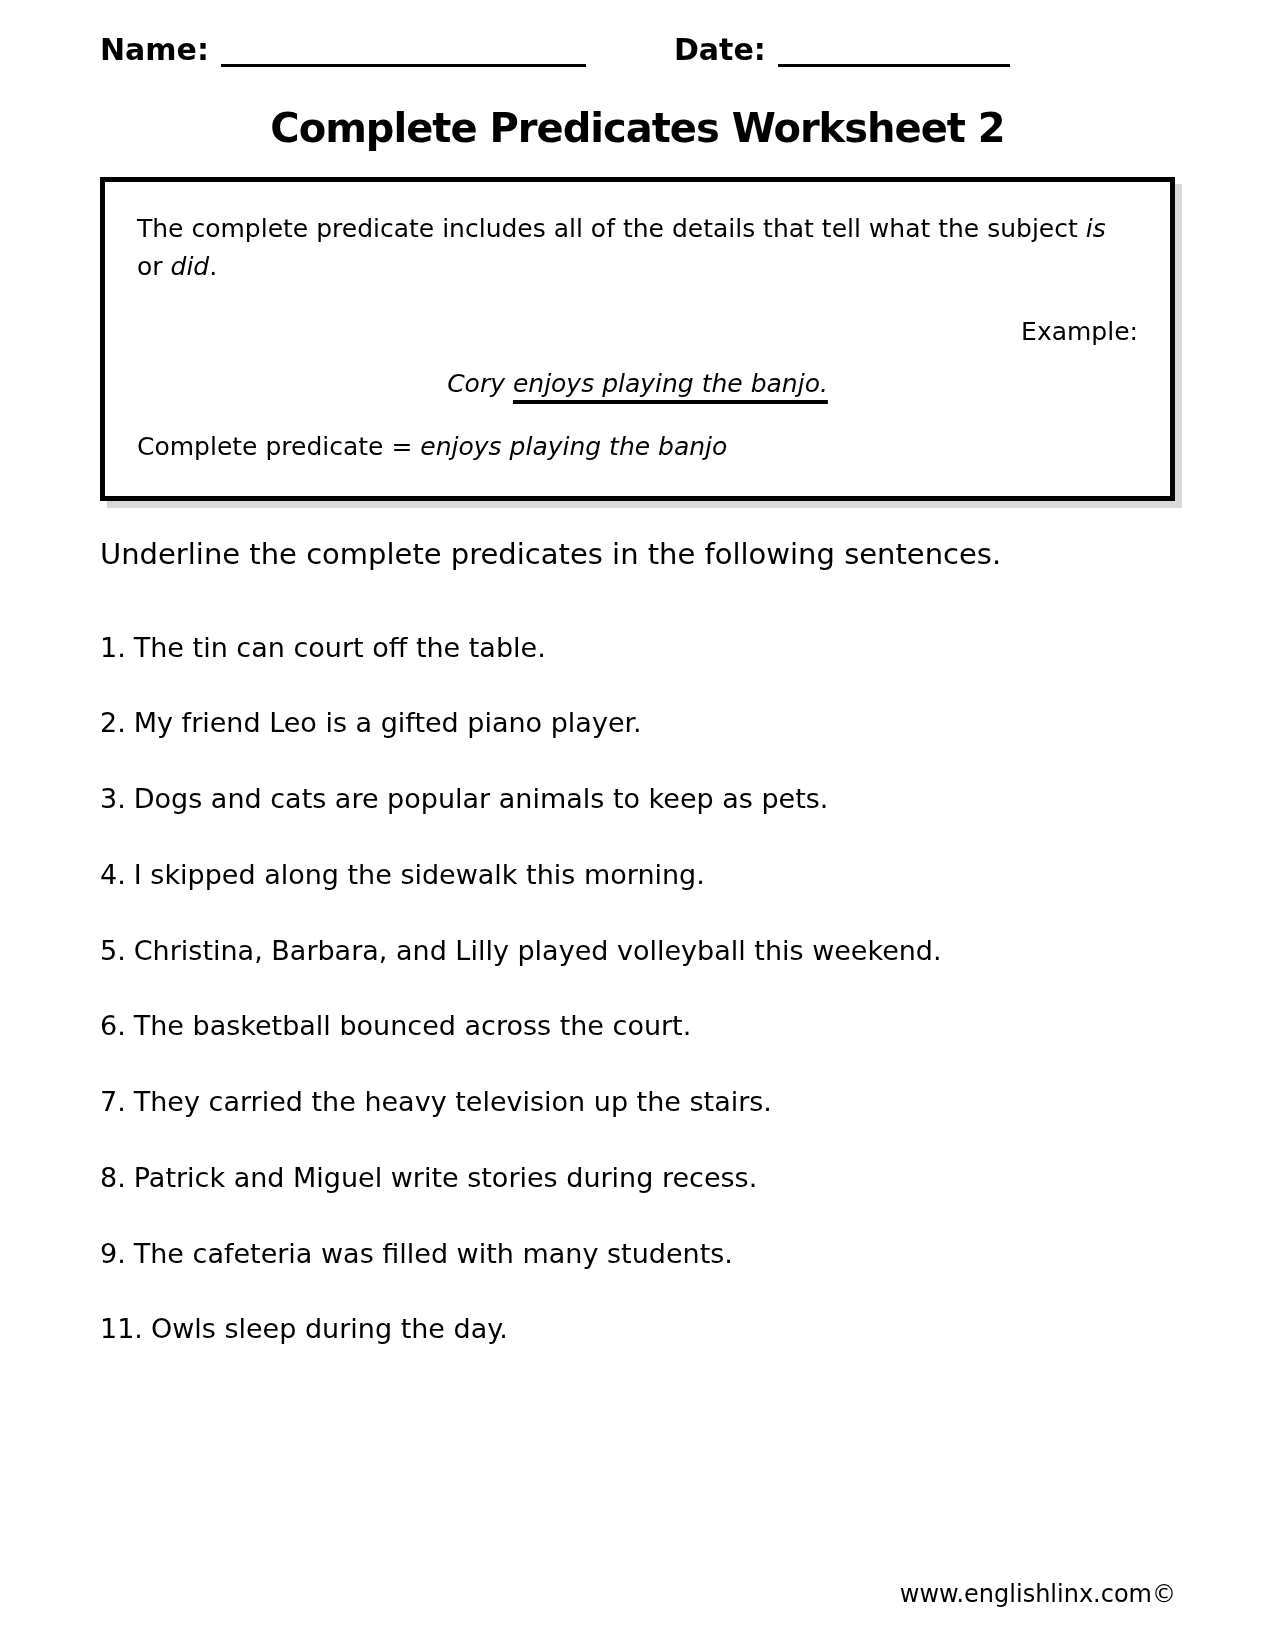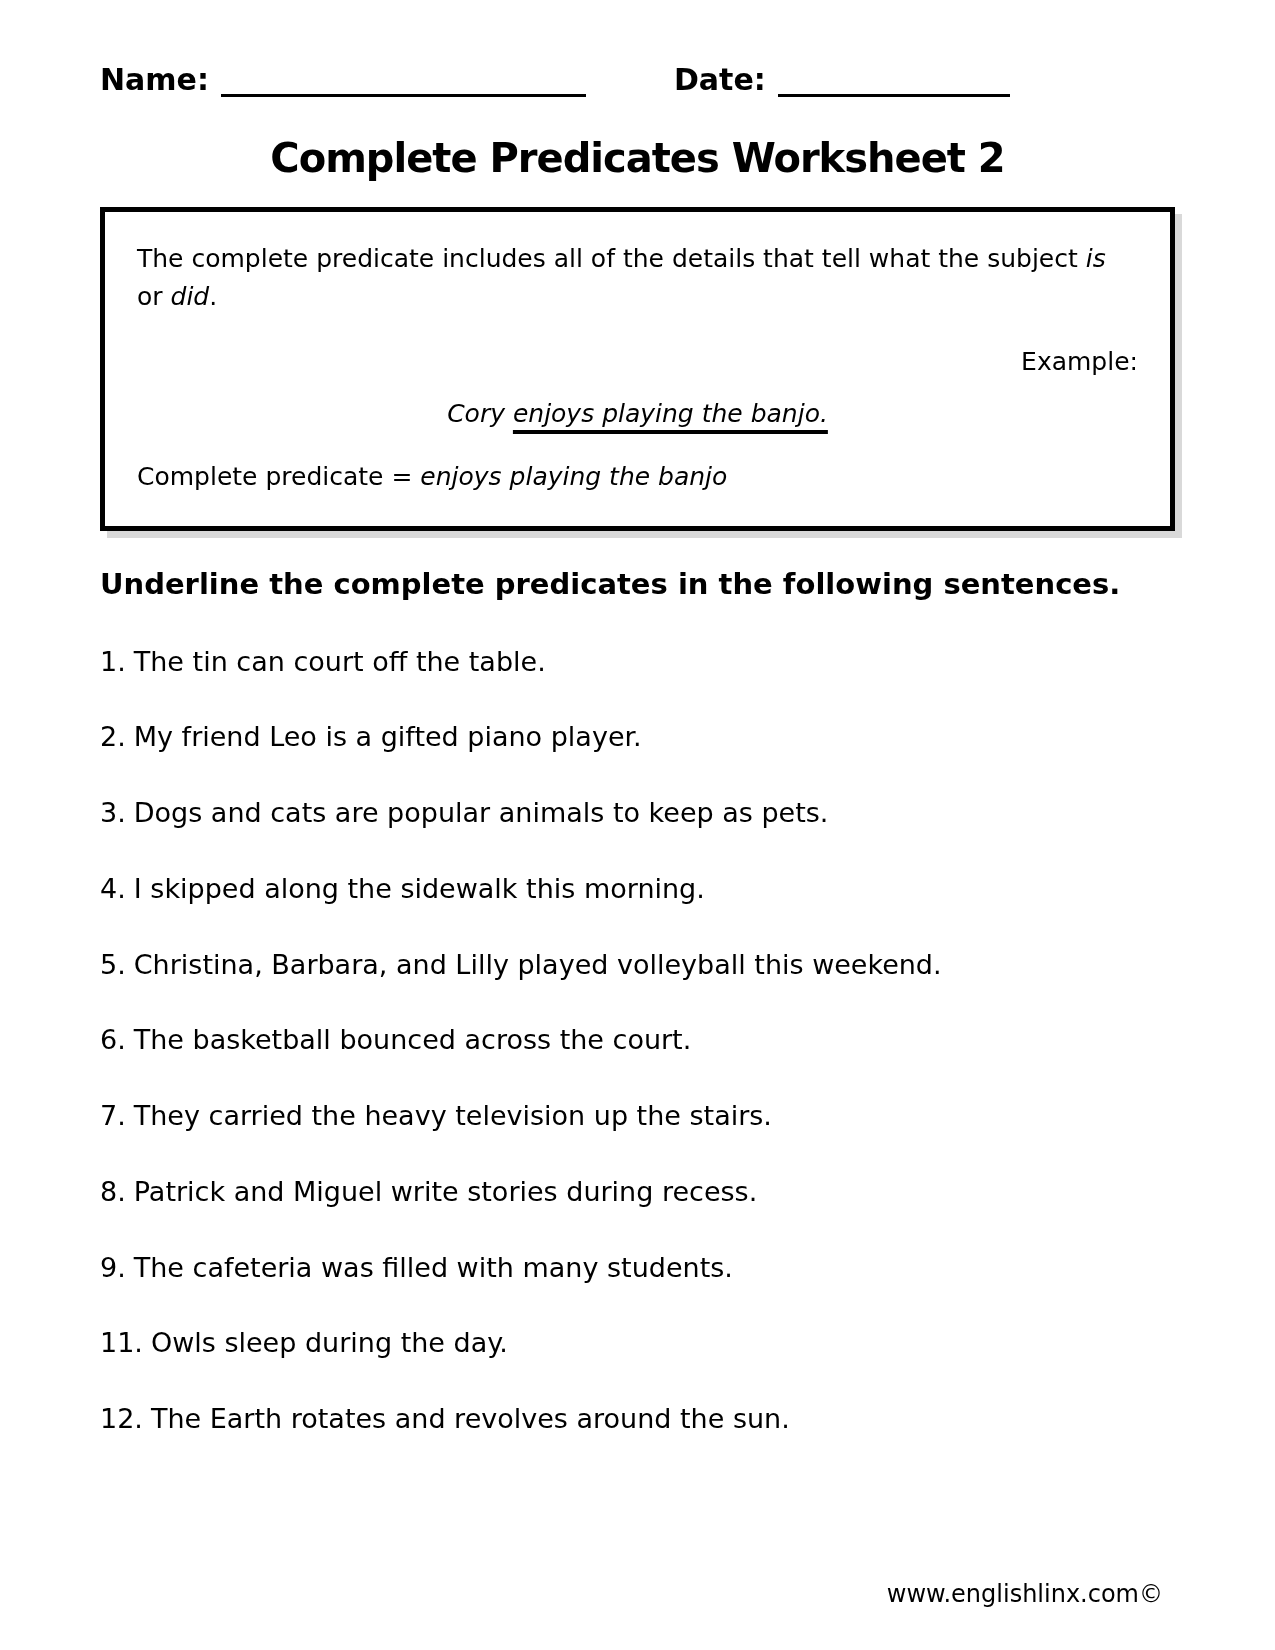--- a/index.html
+++ b/index.html
@@ -7,21 +7,21 @@
   body {
     width: 1275px;
     height: 1650px;
     font-family: "DejaVu Sans", "Liberation Sans", sans-serif;
     color: #000000;
     position: relative;
   }
   .page {
     width: 1275px;
     height: 1650px;
-    padding: 62px 100px 0 100px;
+    padding: 32px 100px 0 100px;
     position: relative;
   }
 
   
   .header-row {
     display: flex;
     align-items: flex-end;
     font-size: 30px;
     font-weight: bold;
     margin-bottom: 38px;
@@ -64,38 +64,38 @@
     text-decoration: underline;
     text-decoration-thickness: 4px;
     text-underline-offset: 8px;
   }
   .equation { text-align: left; }
   .italic { font-style: italic; }
 
   
   .instructions {
     font-size: 29px;
-    font-weight: bold;
-    margin-bottom: 44px;
+    font-weight: normal;
+    margin-bottom: 60px;
   }
 
   
   .sentence {
     font-size: 27px;
     line-height: 1.25;
     margin-bottom: 42px;
     white-space: nowrap;
   }
   .sentence .num { margin-right: 8px; }
 
   
   .footer {
     position: absolute;
     bottom: 42px;
-    right: 112px;
+    right: 99px;
     font-size: 24px;
   }
 </style>
 </head>
 <body>
 
 <div class="page">
 
   <div class="header-row">
     <span>Name:</span>
@@ -120,18 +120,17 @@
     <div class="sentence"><span class="num">1.</span><span>The tin can court off the table.</span></div>
     <div class="sentence"><span class="num">2.</span><span>My friend Leo is a gifted piano player.</span></div>
     <div class="sentence"><span class="num">3.</span><span>Dogs and cats are popular animals to keep as pets.</span></div>
     <div class="sentence"><span class="num">4.</span><span>I skipped along the sidewalk this morning.</span></div>
     <div class="sentence"><span class="num">5.</span><span>Christina, Barbara, and Lilly played volleyball this weekend.</span></div>
     <div class="sentence"><span class="num">6.</span><span>The basketball bounced across the court.</span></div>
     <div class="sentence"><span class="num">7.</span><span>They carried the heavy television up the stairs.</span></div>
     <div class="sentence"><span class="num">8.</span><span>Patrick and Miguel write stories during recess.</span></div>
     <div class="sentence"><span class="num">9.</span><span>The cafeteria was filled with many students.</span></div>
     <div class="sentence"><span class="num">11.</span><span>Owls sleep during the day.</span></div>
-    <div class="sentence"><span class="num">12.</span><span>The Earth rotates and revolves around the sun.</span></div>
   </div>
 
   <div class="footer">www.englishlinx.com©</div>
 
 </div>
 
 </body></html>

